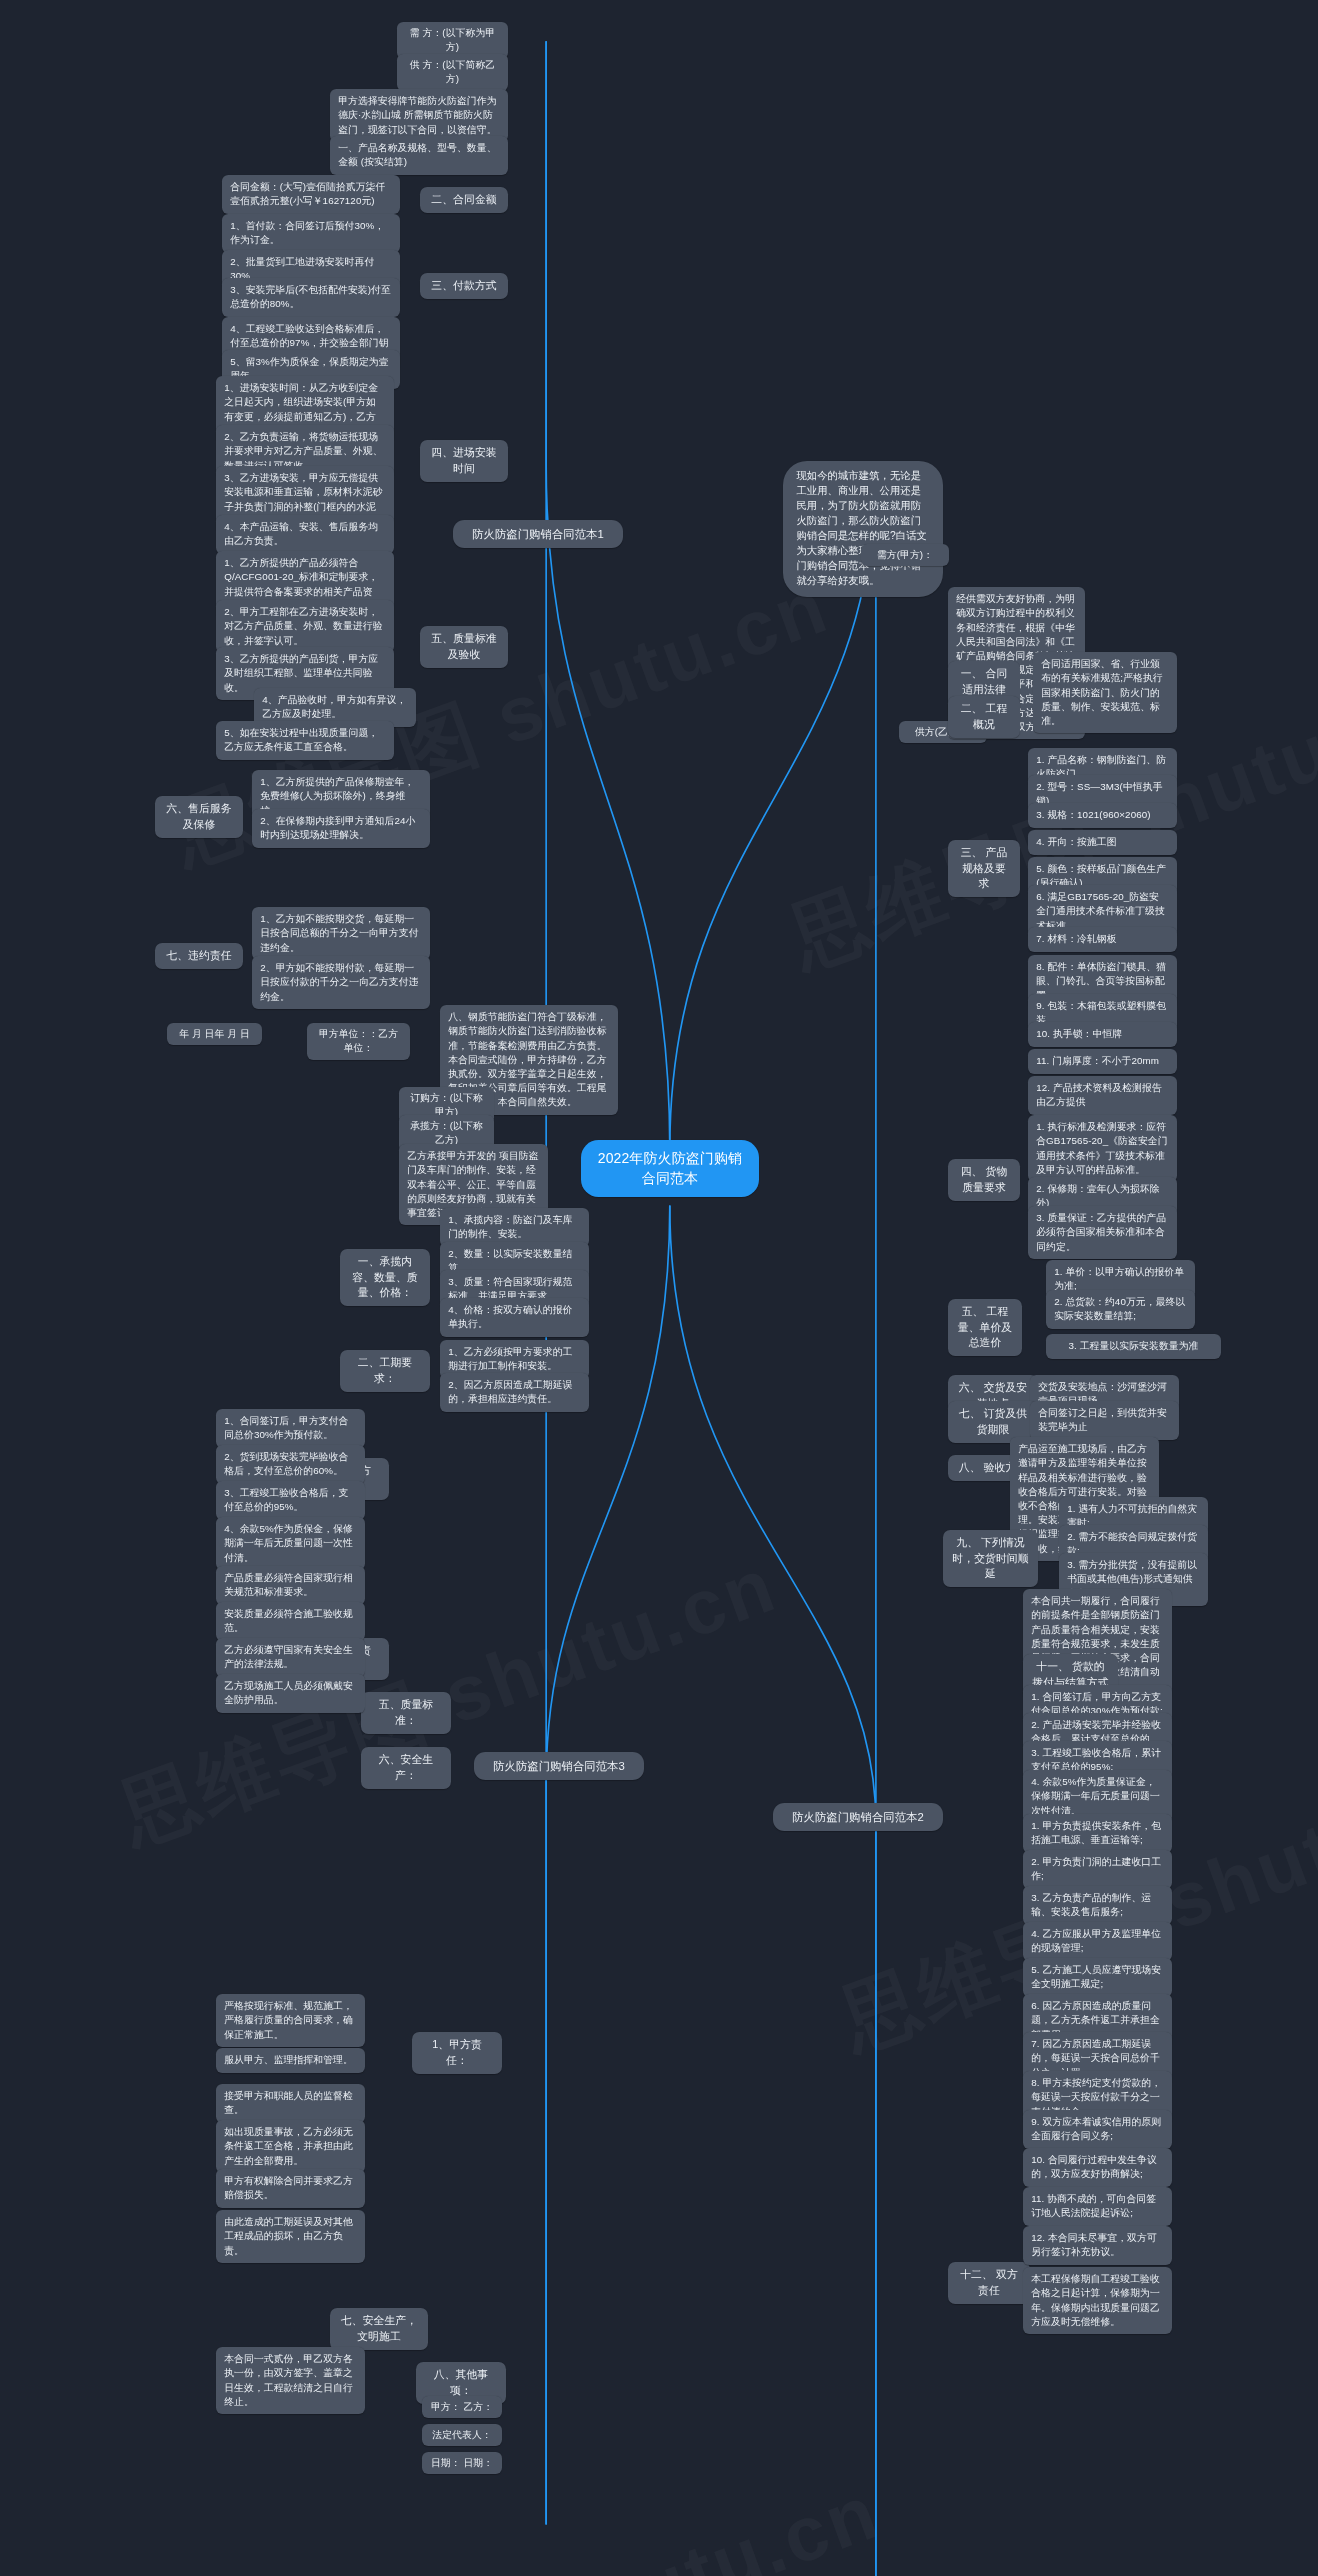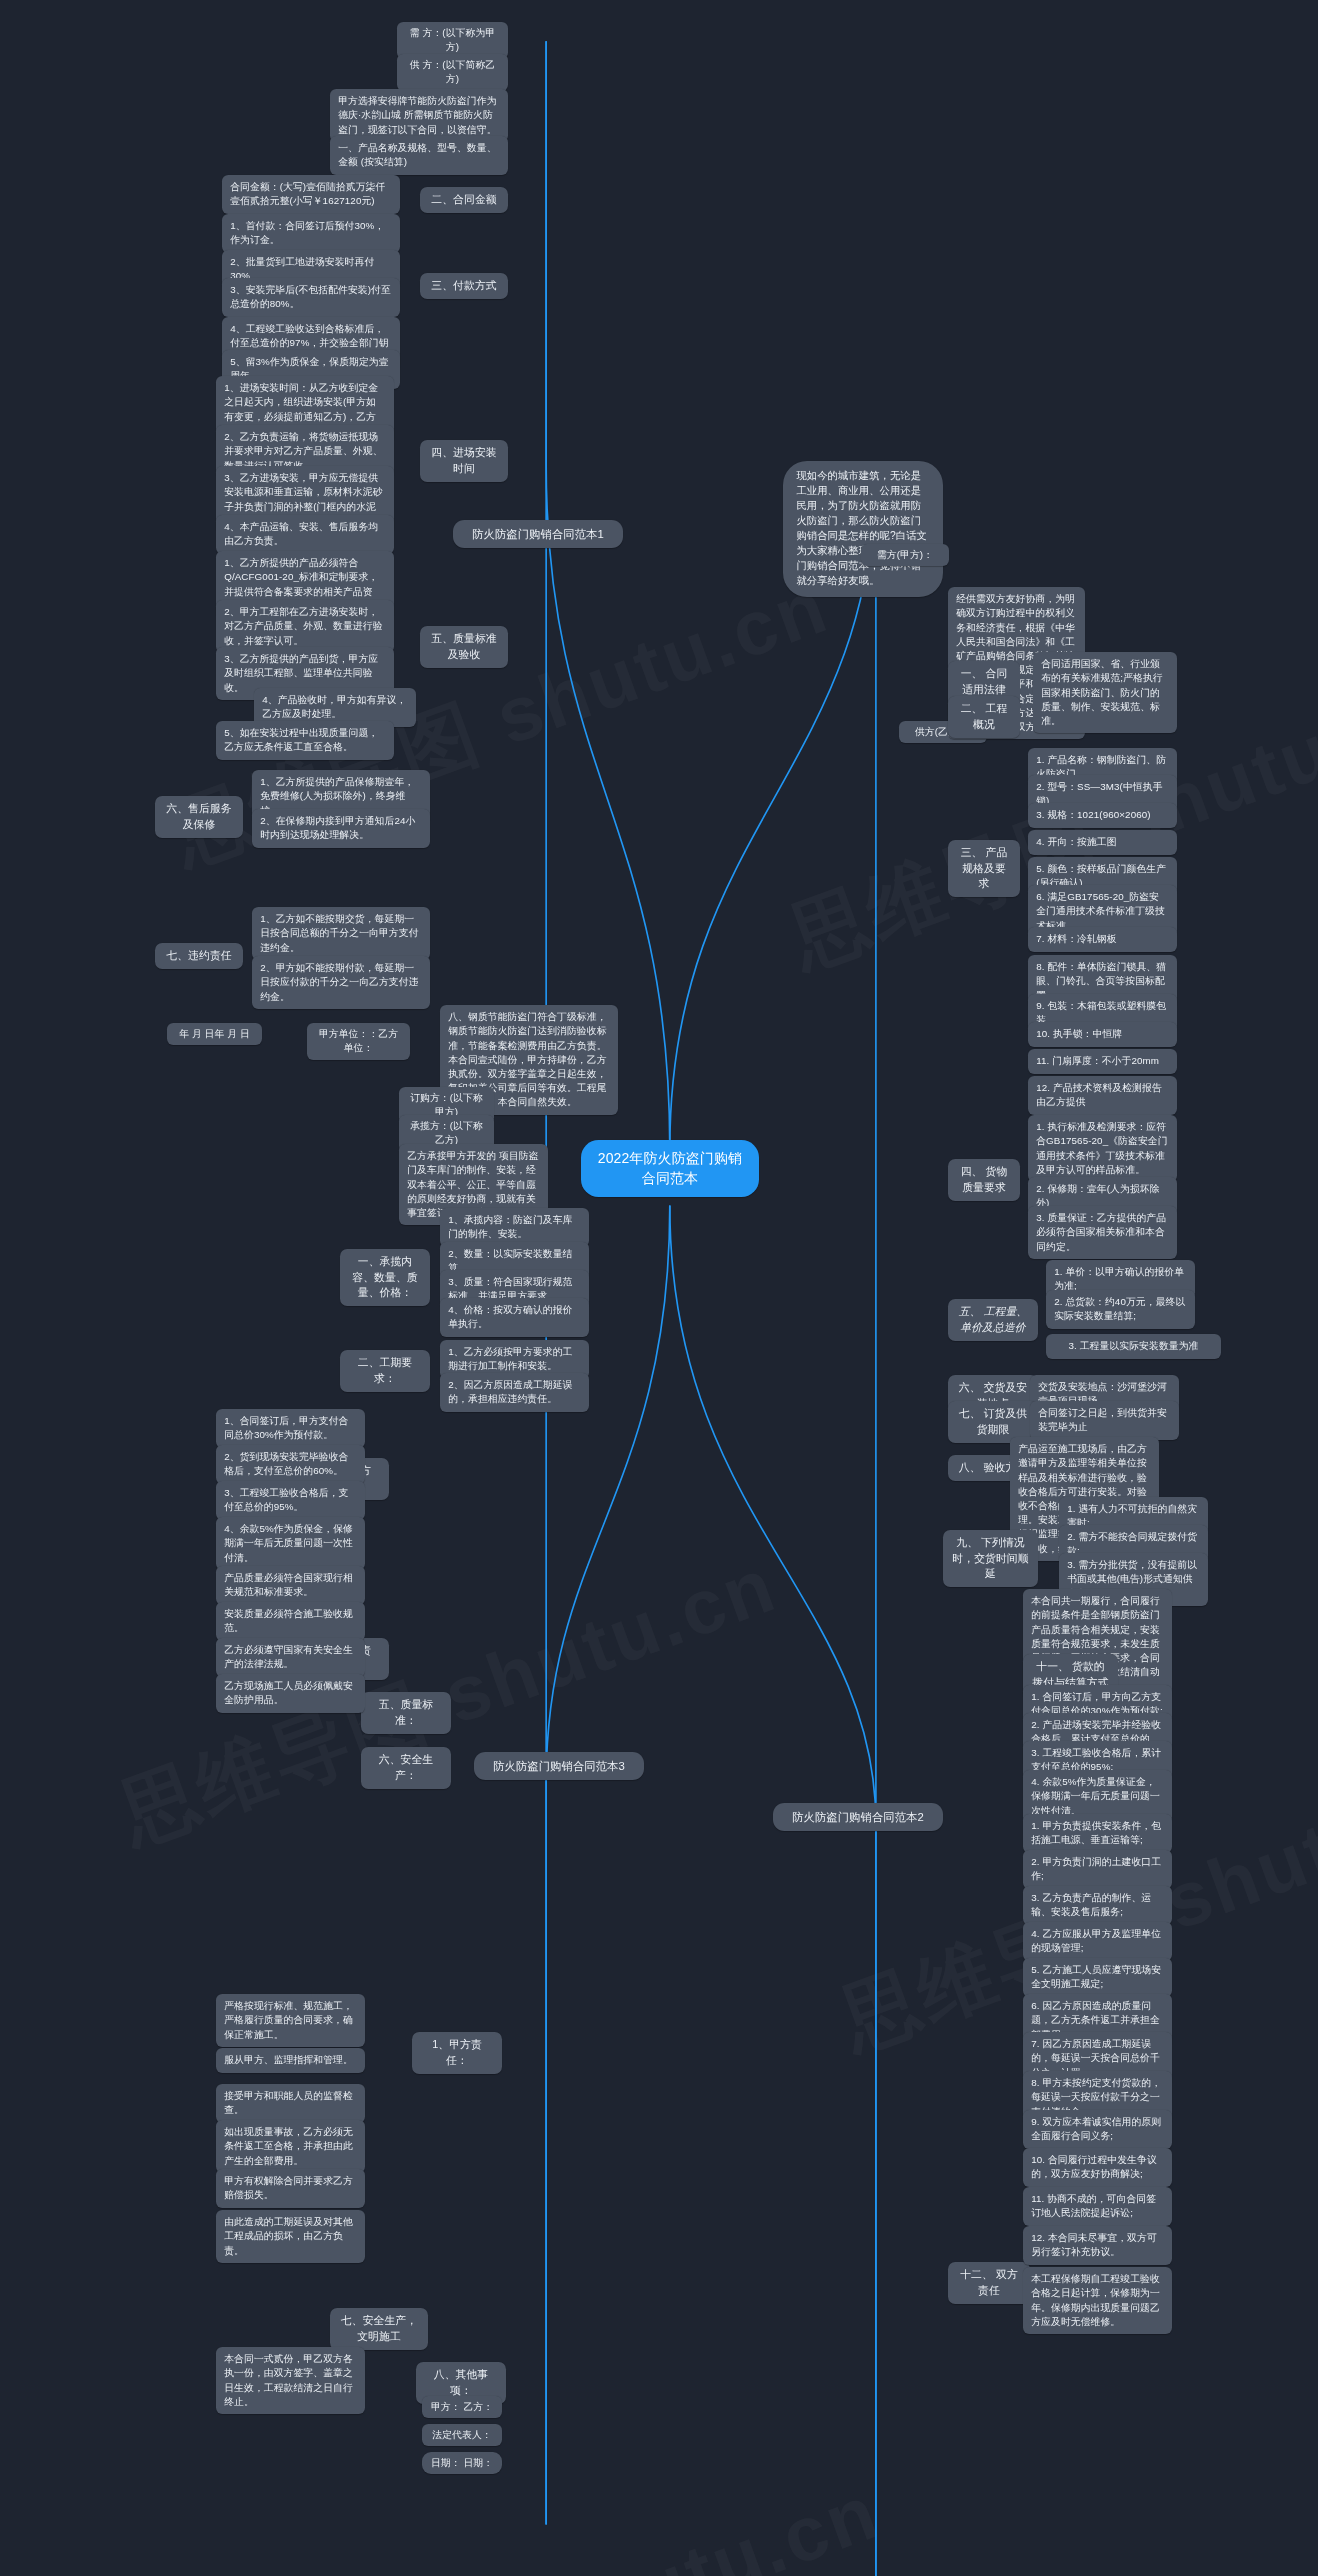--- a/index.html
+++ b/index.html
@@ -130,21 +130,21 @@
   <div class="node leaf" style="left:1028px; top:994px; width:149px;">9. 包装：木箱包装或塑料膜包装</div>
   <div class="node leaf" style="left:1028px; top:1022px; width:149px;">10. 执手锁：中恒牌</div>
   <div class="node leaf" style="left:1028px; top:1049px; width:149px;">11. 门扇厚度：不小于20mm</div>
   <div class="node leaf" style="left:1028px; top:1076px; width:149px;">12. 产品技术资料及检测报告由乙方提供</div>
 
   <div class="node section" style="left:948px; top:1159px; width:72px;">四、 货物质量要求</div>
   <div class="node leaf" style="left:1028px; top:1115px; width:149px;">1. 执行标准及检测要求：应符合GB17565-20_《防盗安全门通用技术条件》丁级技术标准及甲方认可的样品标准。</div>
   <div class="node leaf" style="left:1028px; top:1177px; width:149px;">2. 保修期：壹年(人为损坏除外)</div>
   <div class="node leaf" style="left:1028px; top:1206px; width:149px;">3. 质量保证：乙方提供的产品必须符合国家相关标准和本合同约定。</div>
 
-  <div class="node section" style="left:948px; top:1299px; width:90px;font-style:italic;">五、 工程量、单价及总造价</div>
+  <div class="node section" style="left:948px; top:1299px; width:74px;">五、 工程量、单价及总造价</div>
   <div class="node leaf" style="left:1046px; top:1260px; width:149px;">1. 单价：以甲方确认的报价单为准;</div>
   <div class="node leaf" style="left:1046px; top:1290px; width:149px;">2. 总货款：约40万元，最终以实际安装数量结算;</div>
   <div class="node leaf" style="left:1046px; top:1334px; width:175px;text-align:center;">3. 工程量以实际安装数量为准</div>
 
   <div class="node section" style="left:948px; top:1375px; width:90px;">六、 交货及安装地点</div>
   <div class="node leaf" style="left:1030px; top:1375px; width:149px;">交货及安装地点：沙河堡沙河壹号项目现场</div>
   <div class="node section" style="left:948px; top:1401px; width:90px;">七、 订货及供货期限</div>
   <div class="node leaf" style="left:1030px; top:1401px; width:149px;">合同签订之日起，到供货并安装完毕为止</div>
   <div class="node section" style="left:948px; top:1455px; width:90px;">八、 验收方式</div>
   <div class="node leaf" style="left:1010px; top:1437px; width:149px;">产品运至施工现场后，由乙方邀请甲方及监理等相关单位按样品及相关标准进行验收，验收合格后方可进行安装。对验收不合格的产品由乙方自行处理。安装工程完工后，由甲方组织监理等单位对安装工程进行验收，签字认可为准。</div>
@@ -211,16 +211,16 @@
 
   <div class="node section" style="left:361px; top:1747px; width:90px;">六、安全生产：</div>
   <div class="node leaf" style="left:216px; top:1638px; width:149px;">乙方必须遵守国家有关安全生产的法律法规。</div>
   <div class="node leaf" style="left:216px; top:1674px; width:149px;">乙方现场施工人员必须佩戴安全防护用品。</div>
 
   <div class="node section" style="left:330px; top:2308px; width:98px;">七、安全生产，文明施工</div>
   <div class="node section" style="left:416px; top:2362px; width:90px;">八、其他事项：</div>
   <div class="node leaf" style="left:216px; top:2347px; width:149px;">本合同一式贰份，甲乙双方各执一份，由双方签字、盖章之日生效，工程款结清之日自行终止。</div>
   <div class="node tiny" style="left:422px; top:2396px; width:80px;">甲方： 乙方：</div>
   <div class="node tiny" style="left:422px; top:2424px; width:80px;">法定代表人：</div>
-  <div class="node tiny" style="left:422px; top:2452px; width:80px;border-radius:9px;">日期： 日期：</div>
+  <div class="node tiny" style="left:422px; top:2452px; width:80px;">日期： 日期：</div>
 
 </div>
 
 
 </body></html>

